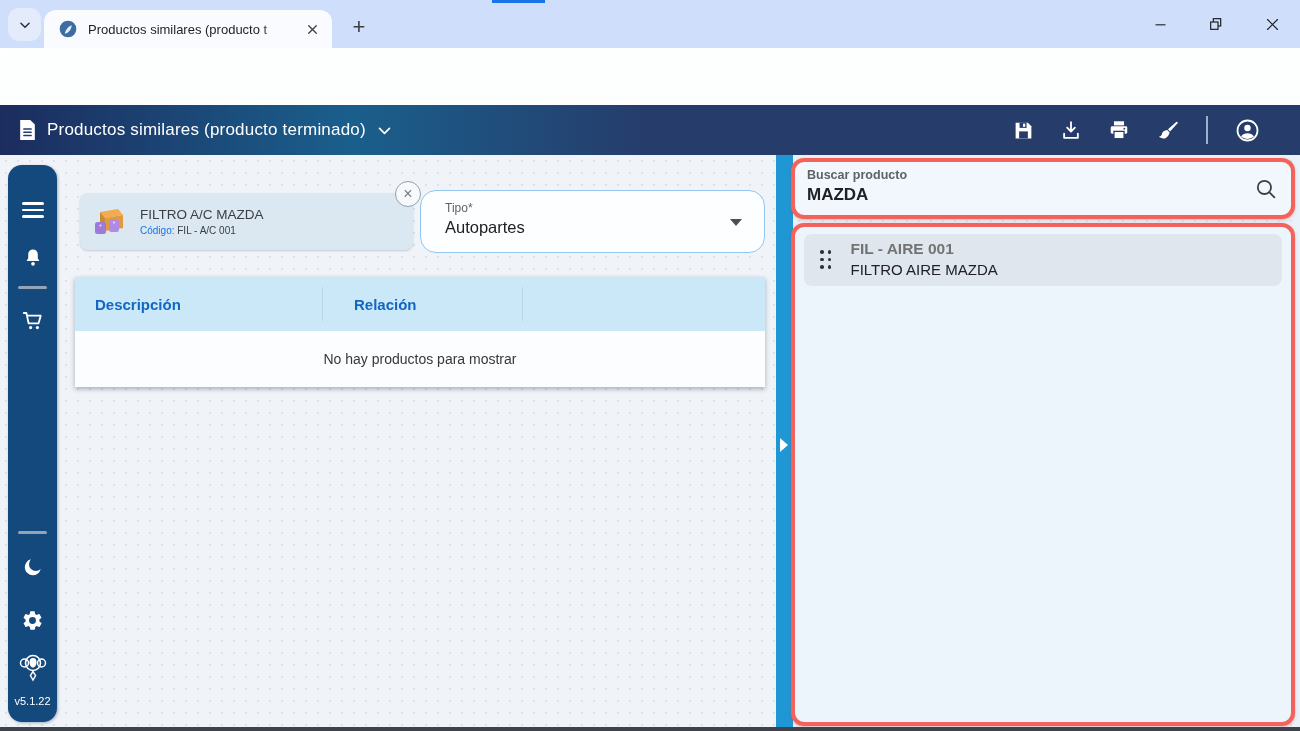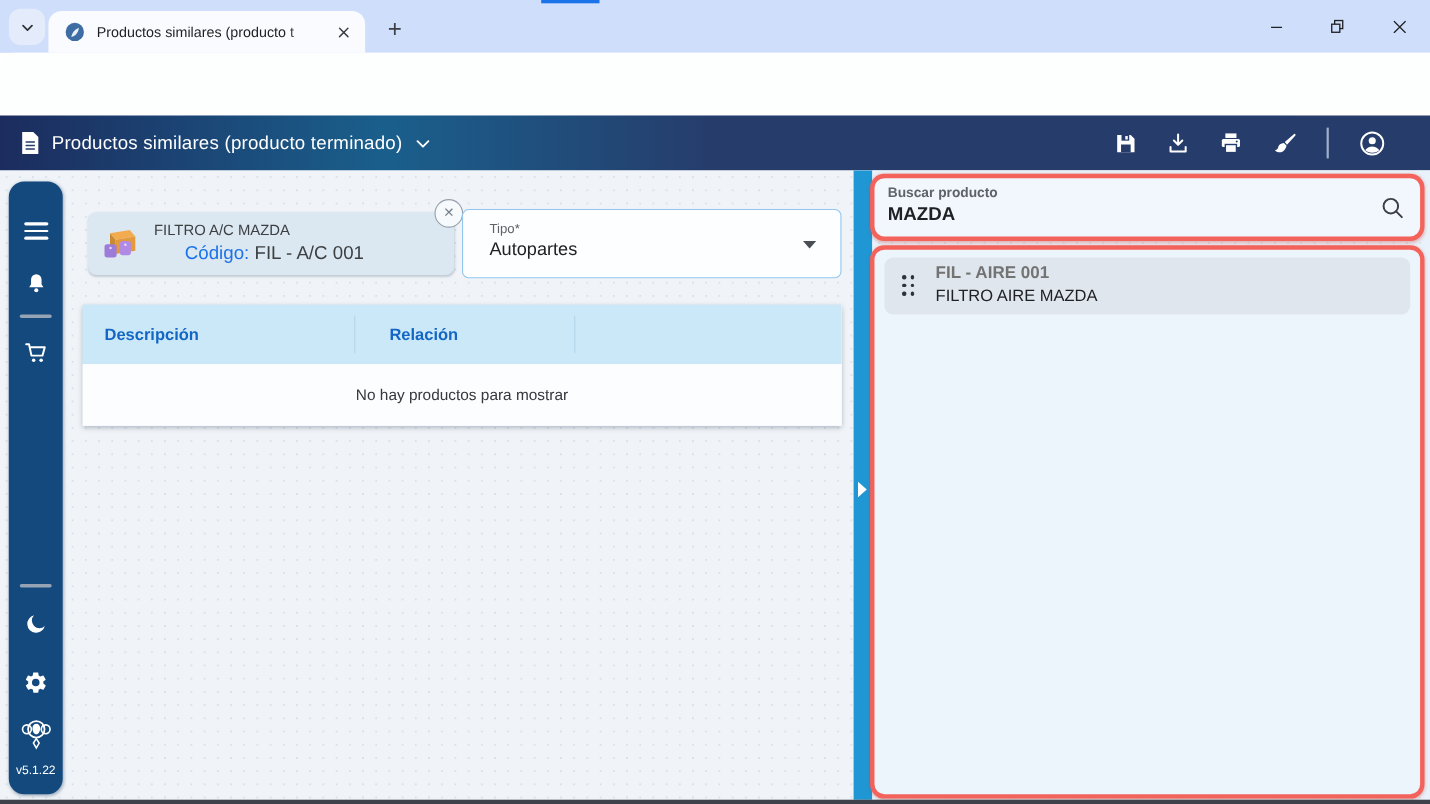--- a/index.html
+++ b/index.html
@@ -46,25 +46,25 @@
   .sb-btn { position:absolute; left:0; width:49px; height:30px; display:flex; align-items:center; justify-content:center; }
   .sb-divider { position:absolute; left:10px; width:29px; height:2.5px; background:#95a3b4; border-radius:2px; }
   .hamburger { display:flex; flex-direction:column; gap:3.5px; }
   .hamburger span { display:block; width:22px; height:2.8px; background:#fff; border-radius:2px; }
   .sb-version { position:absolute; left:0; width:49px; text-align:center; color:#fff; font-size:11px; }
 
   
   .product-chip { position:absolute; left:80px; top:38px; width:333px; height:57px; background:#dbe7f1; border-radius:8px; display:flex; align-items:center; padding-left:12px; box-shadow:0 1px 2px rgba(60,80,110,.25); }
   .chip-texts { margin-left:12px; line-height:1.35; }
   .chip-name { font-size:13.5px; color:#3c4043; }
-  .chip-code-row { font-size:17px; color:#3c4043;margin-left:28px; }
+  .chip-code-row { font-size:10px; color:#3c4043; }
   .chip-code-label { color:#1a73e8; }
   .chip-close { position:absolute; right:-8px; top:-12px; width:26px; height:26px; border-radius:50%; background:#f7fafc; border:1.6px solid #94a0ab; color:#727d88; display:flex; align-items:center; justify-content:center; font-size:16px; }
 
-  .type-select { position:absolute; left:420px; top:35px; width:345px; height:63px; background:#fcfeff; border:1px solid #92c6ef; border-radius:6px; padding:10px 16px 0 24px; cursor:pointer; }
+  .type-select { position:absolute; left:420px; top:35px; width:345px; height:63px; background:#fcfeff; border:1px solid #92c6ef; border-radius:16px; padding:10px 16px 0 24px; cursor:pointer; }
   .type-label { font-size:12px; color:#5f6368; }
   .type-value { font-size:16.5px; color:#202124; margin-top:3px; }
   .type-caret { position:absolute; right:22px; top:28px; width:0; height:0; border-left:6px solid transparent; border-right:6px solid transparent; border-top:7px solid #4a4f55; }
 
   .sim-table { position:absolute; left:75px; top:122px; width:690px; box-shadow:0 2px 5px rgba(70,85,105,.45); }
   .sim-table-header { display:flex; height:54px; background:#cbe8f8; align-items:center; }
   .th-cell { font-size:15px; font-weight:bold; color:#1366c4; padding-left:20px; height:34px; display:flex; align-items:center; }
   .th-cell + .th-cell { border-left:1px solid #b4d4e8;padding-left:31px; }
   .th-codigo { width:175px; }
   .th-desc { width:247px; }

